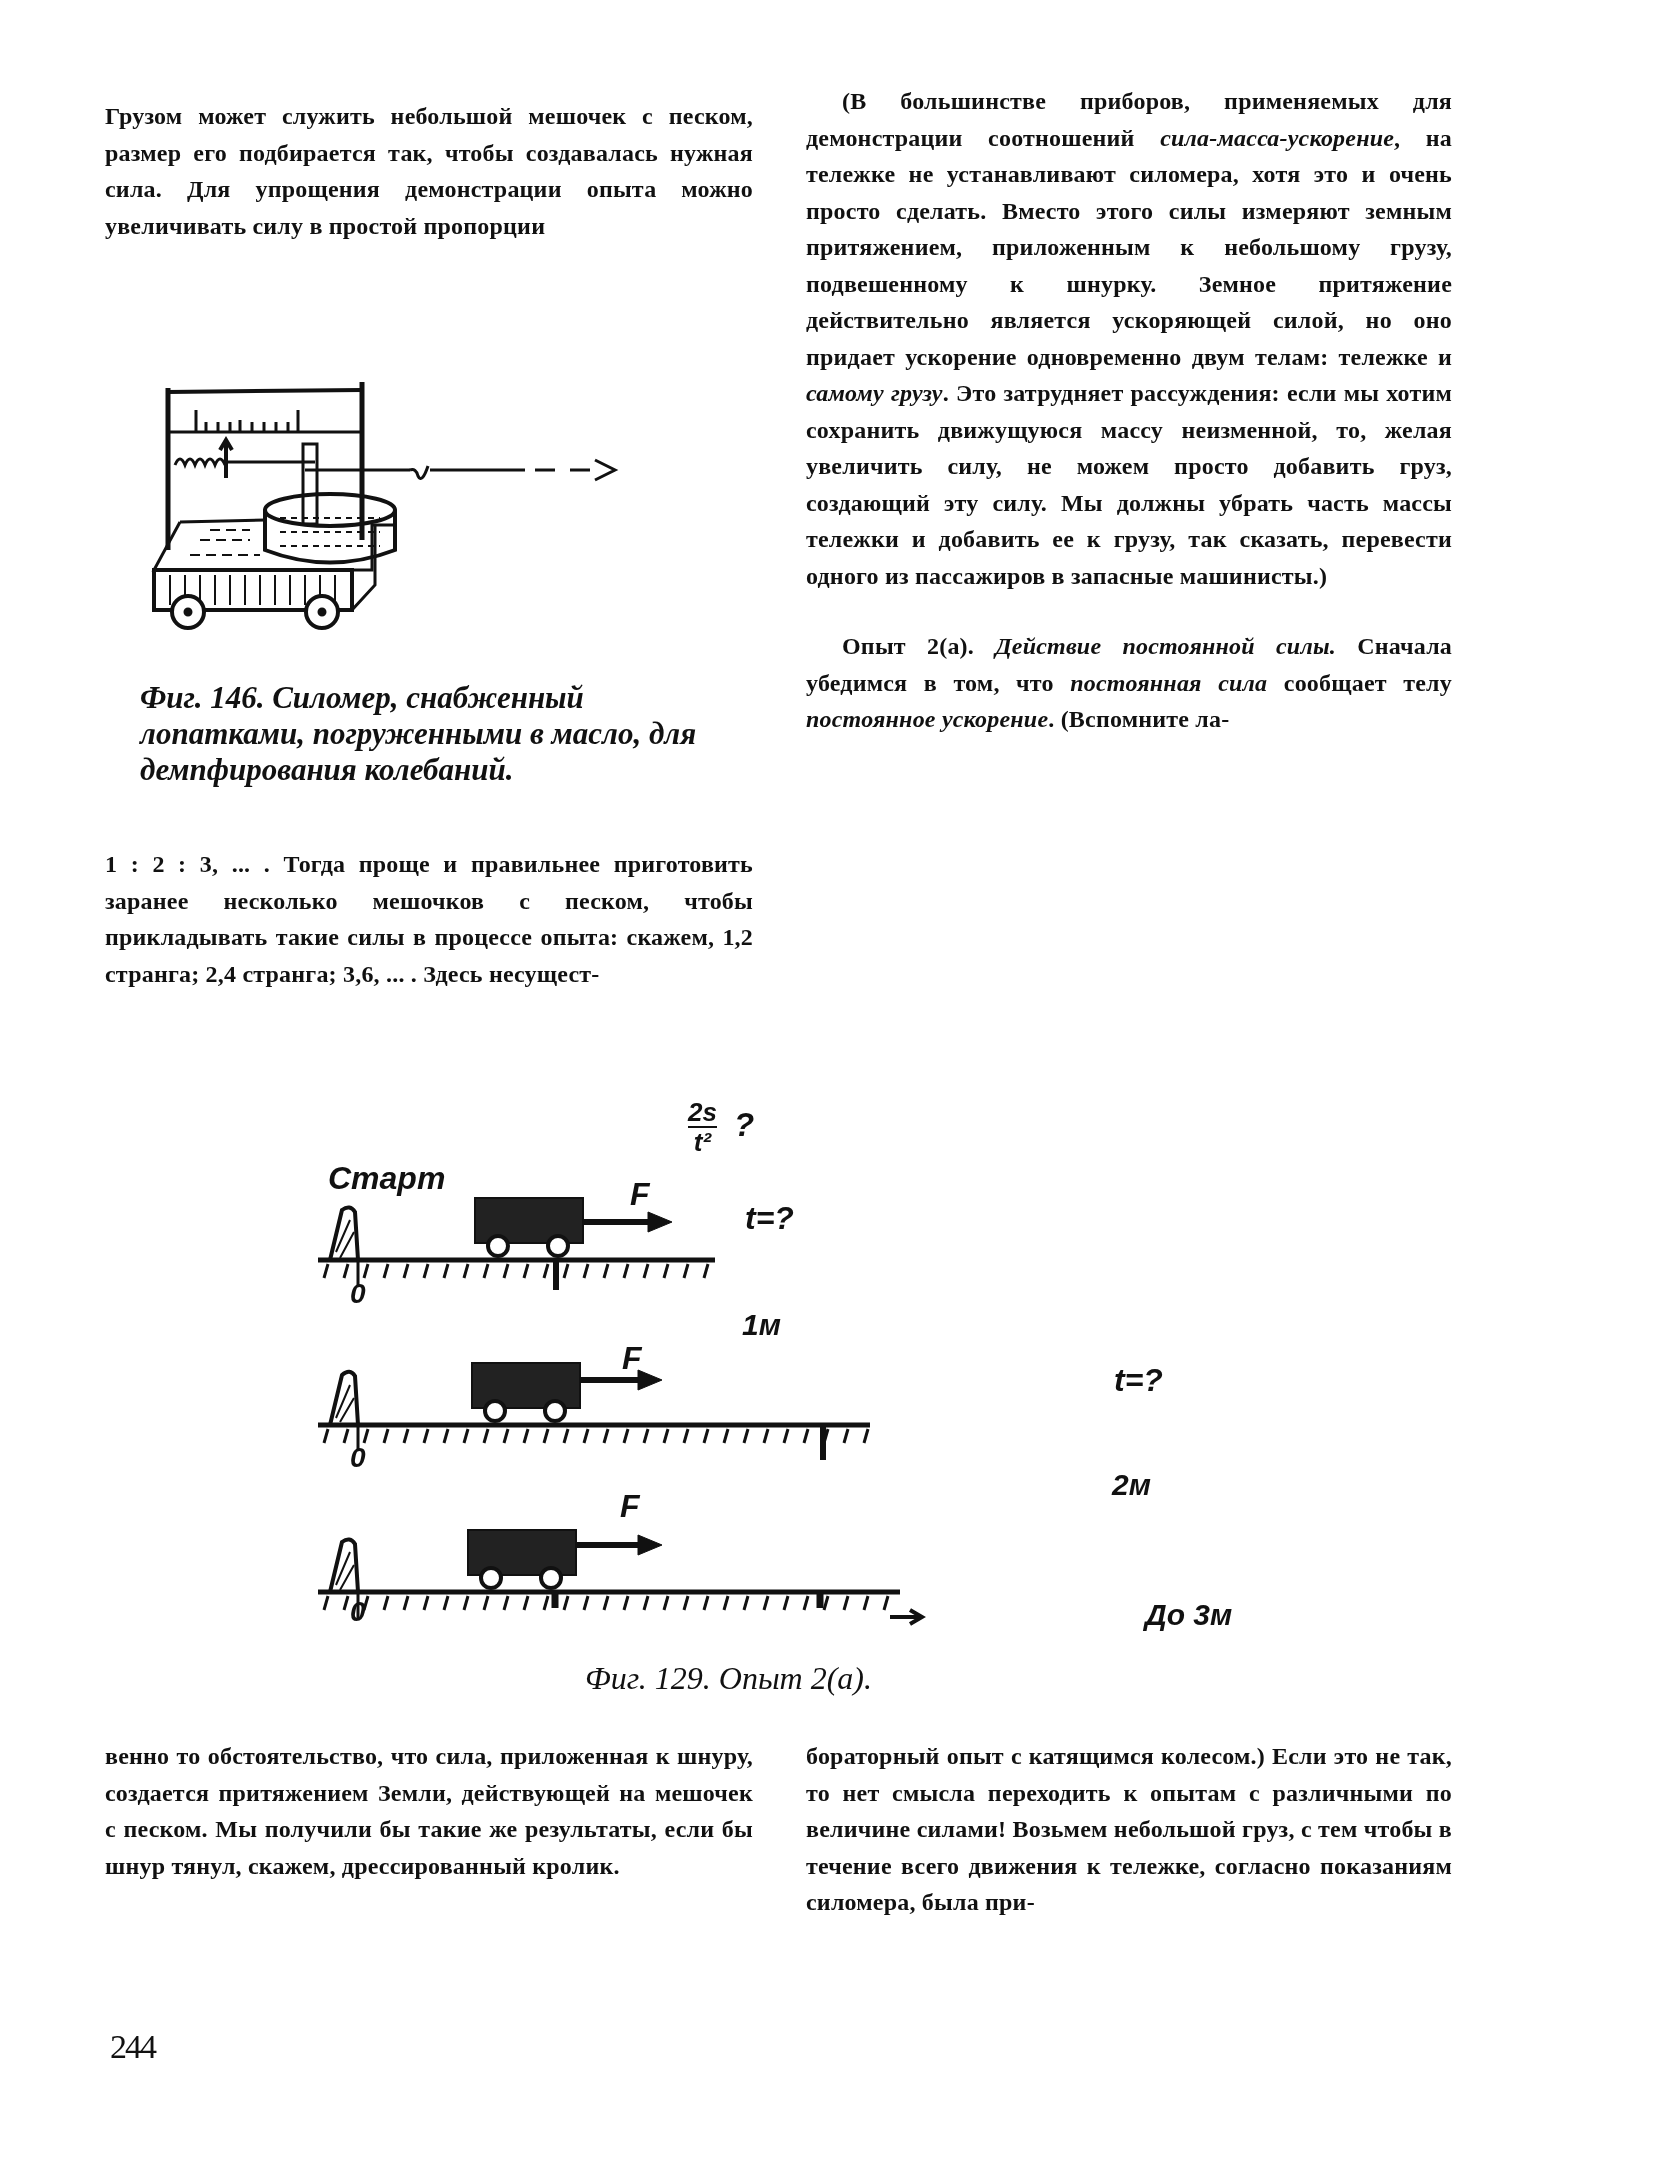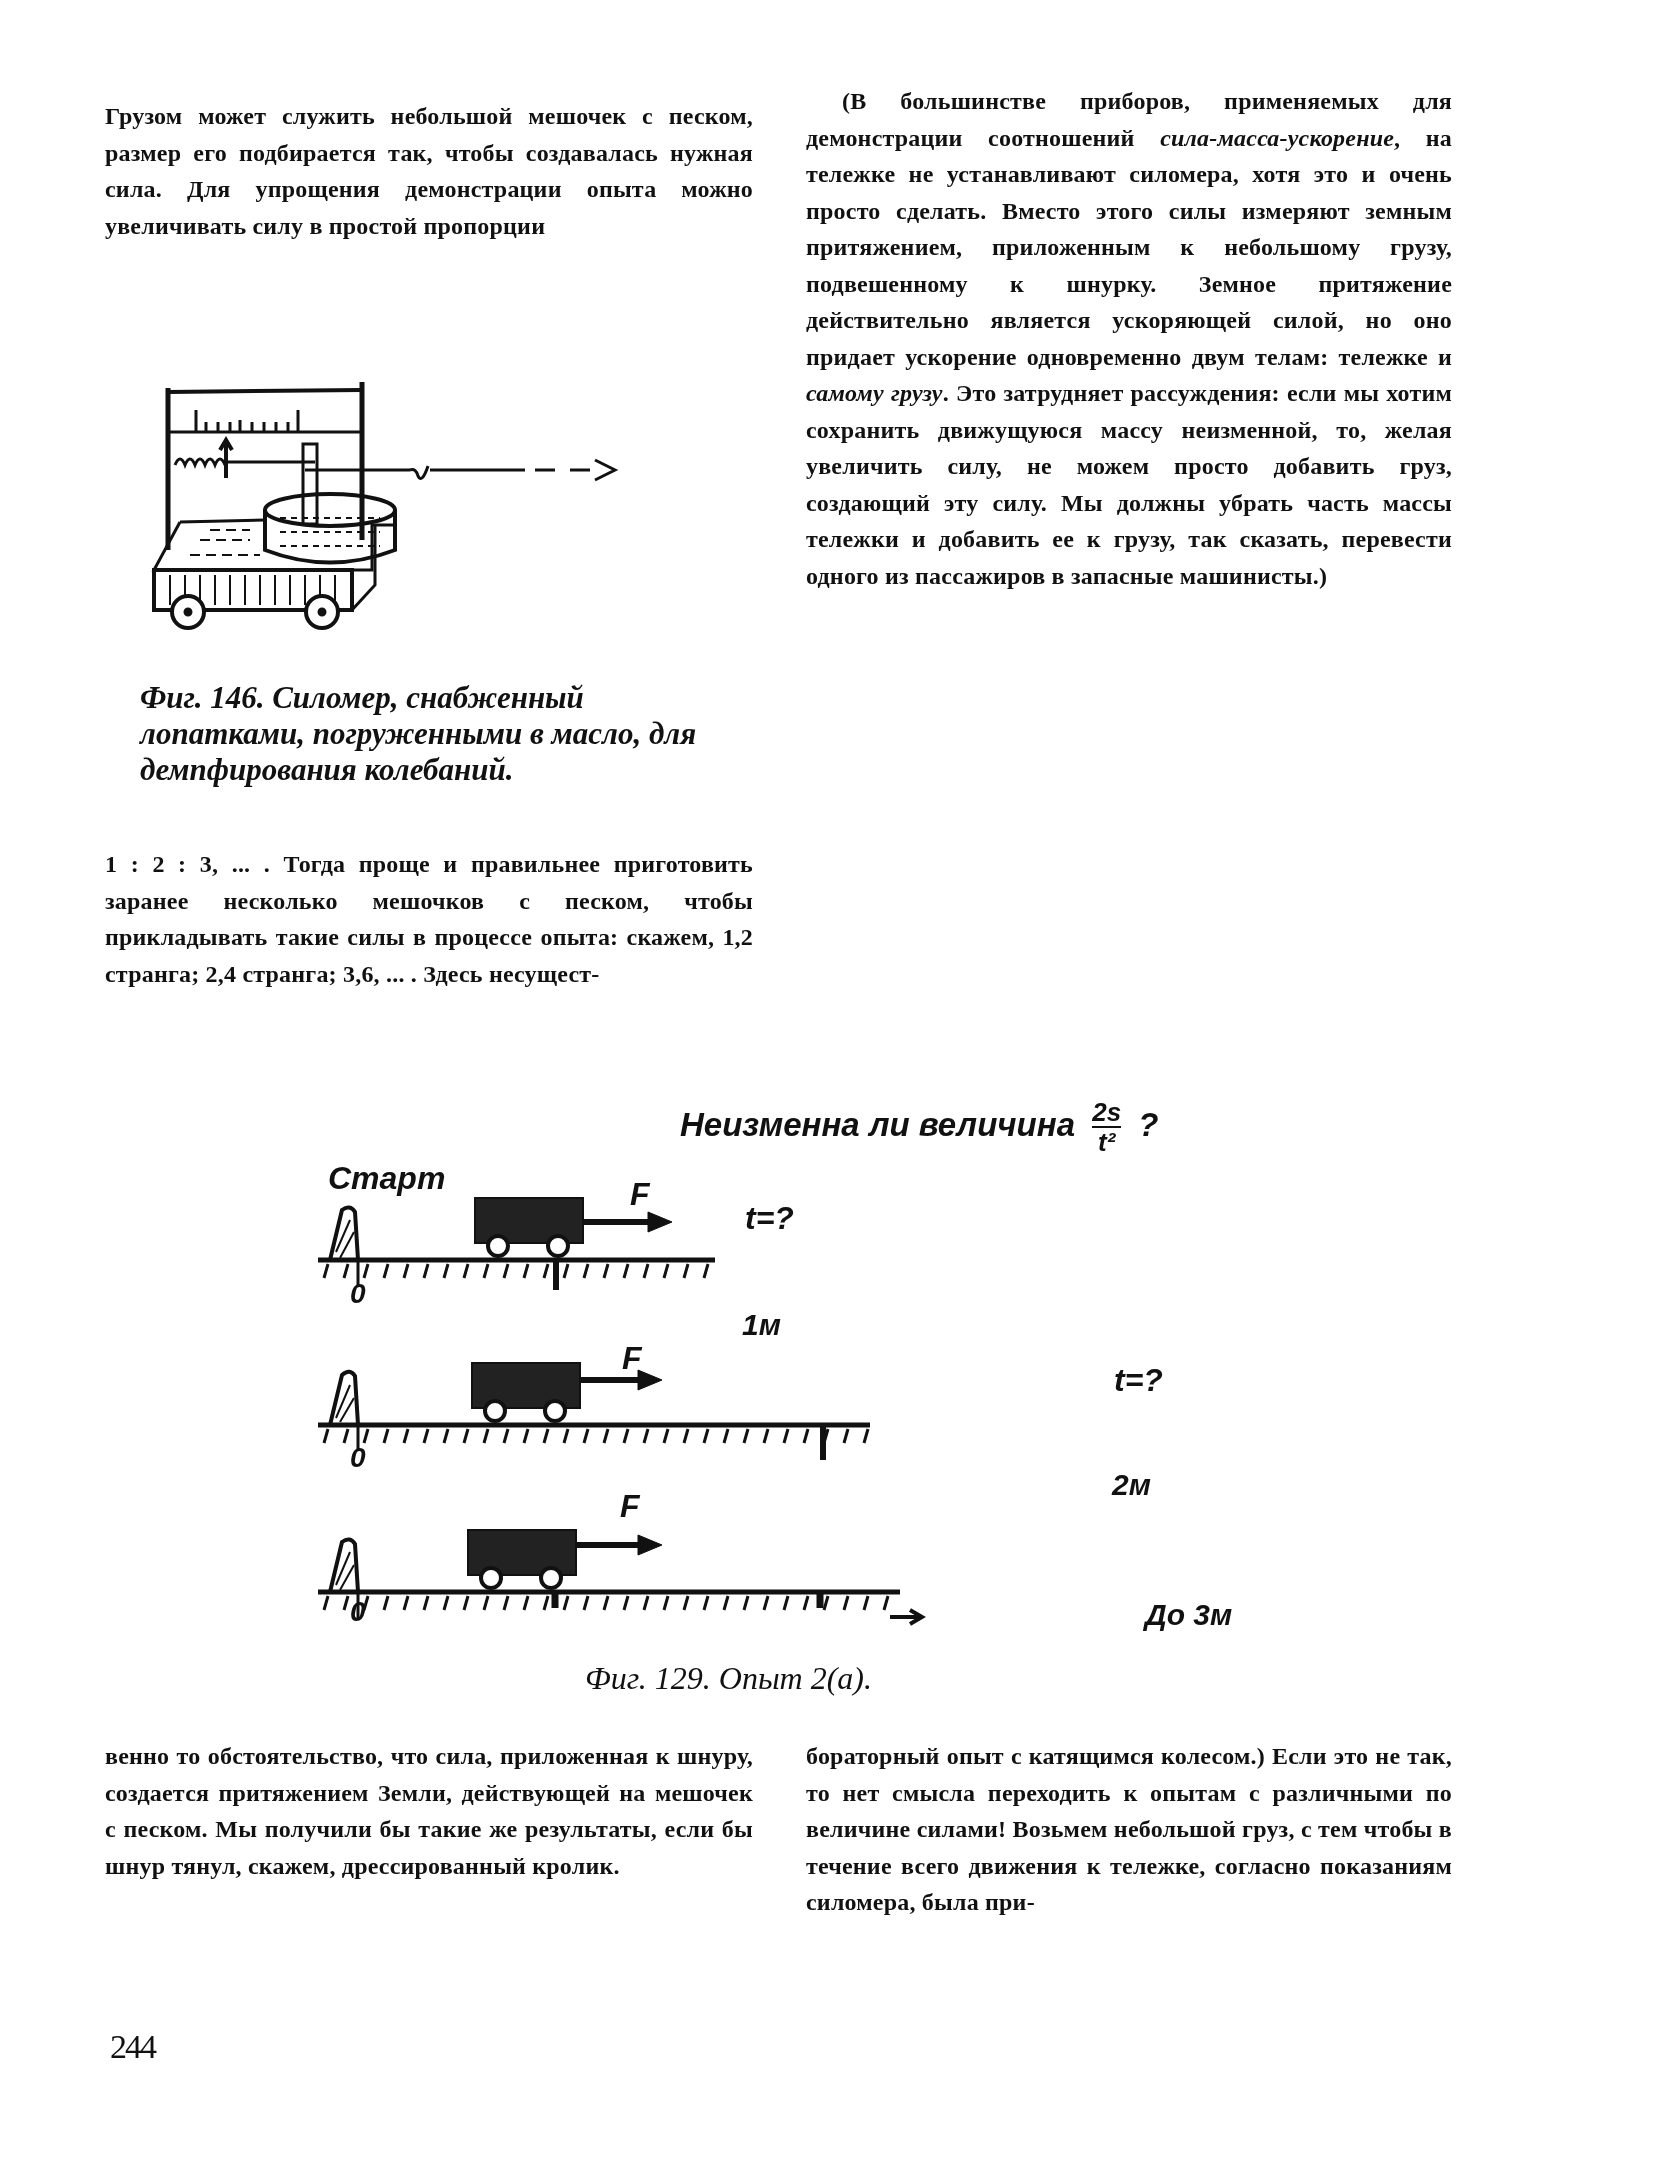--- a/index.html
+++ b/index.html
@@ -78,24 +78,24 @@
 </svg>
 
 <div class="caption" style="left:140px; top:680px; width:580px;">Фиг. 146. Силомер, снабженный лопатками, погруженными в масло, для демпфирования колебаний.</div>
 
 <div class="col" style="left:105px; top:846px; width:648px;">
   <p>1 : 2 : 3, ... . Тогда проще и правильнее приготовить заранее несколько мешочков с песком, чтобы прикладывать такие силы в процессе опыта: скажем, 1,2 странга; 2,4 странга; 3,6, ... . Здесь несущест-</p>
 </div>
 
 <div class="col" style="left:806px; top:83px; width:646px;">
   <p class="indent"><span>(В большинстве приборов, применяемых для демонстрации соотношений </span><span class="it">сила-масса-ускорение</span><span>, на тележке не устанавливают силомера, хотя это и очень просто сделать. Вместо этого силы измеряют земным притяжением, приложенным к небольшому грузу, подвешенному к шнурку. Земное притяжение действительно является ускоряющей силой, но оно придает ускорение одновременно двум телам: тележке и </span><span class="it">самому грузу</span><span>. Это затрудняет рассуждения: если мы хотим сохранить движущуюся массу неизменной, то, желая увеличить силу, не можем просто добавить груз, создающий эту силу. Мы должны убрать часть массы тележки и добавить ее к грузу, так сказать, перевести одного из пассажиров в запасные машинисты.)</span></p>
+  <p class="indent gap"><span>Опыт 2(а).</span> <span class="it">Действие постоянной силы.</span><span> Сначала убедимся в том, что </span><span class="it">постоянная сила</span><span> сообщает телу </span><span class="it">постоянное ускорение</span><span>. (Вспомните ла-</span></p>
 </div>
 
 <div class="fig-label" style="left:680px; top:1098px; font-size:33px;">
-  <span>Неизменна ли величина</span>
   <span style="display:inline-block; vertical-align:middle; text-align:center; font-size:26px; line-height:28px; margin:0 8px;">
     <span style="display:block; border-bottom:2px solid #111;">2s</span>
     <span style="display:block;">t²</span>
   </span>
   <span>?</span>
 </div>
 
 <div class="fig-label" style="left:328px; top:1160px; font-size:32px;">Старт</div>
 
 <svg width="1000" height="520" style="left:300px; top:1160px;" viewBox="0 0 1000 520" fill="none" stroke="#111">

